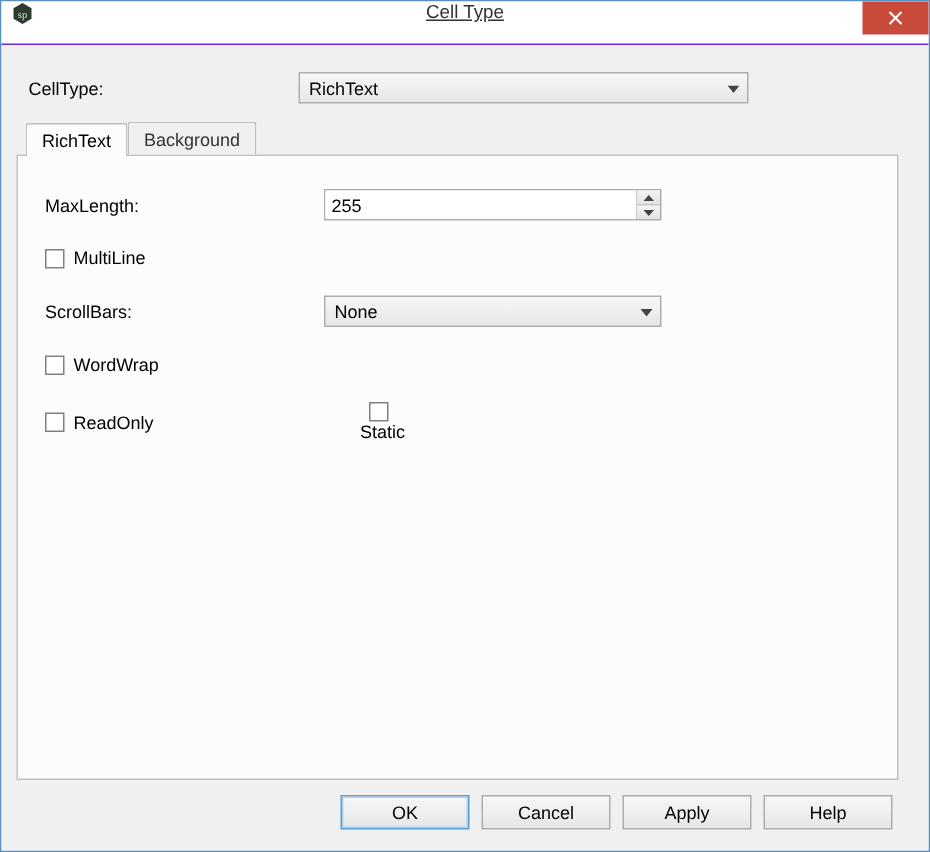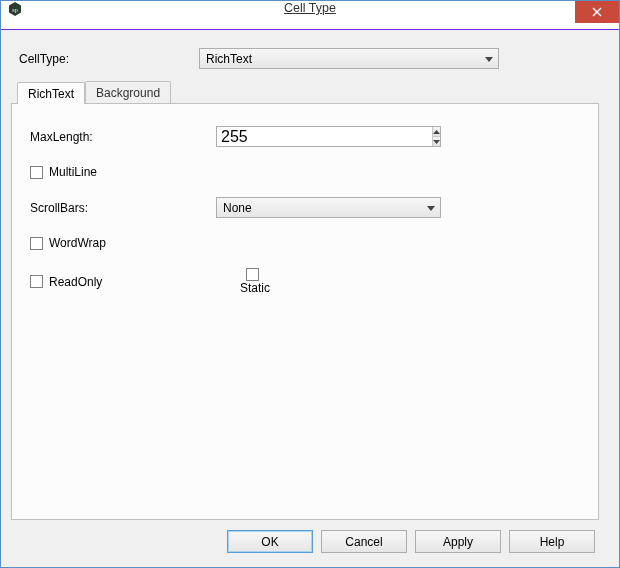--- a/index.html
+++ b/index.html
@@ -142,21 +142,21 @@
     height: 21px;
     display: flex;
     border: 1px solid #adadad;
     background: #fff;
   }
   .spinner input {
     border: none;
     flex: 1;
     padding: 0 4px;
     font-family: inherit;
-    font-size: 16px;
+    font-size: 12px;
     outline: none;
     background: #fff;
   }
   .spin-btns {
     width: 16px;
     display: flex;
     flex-direction: column;
     border-left: 1px solid #c8c8c8;
   }
   .spin-btn {

